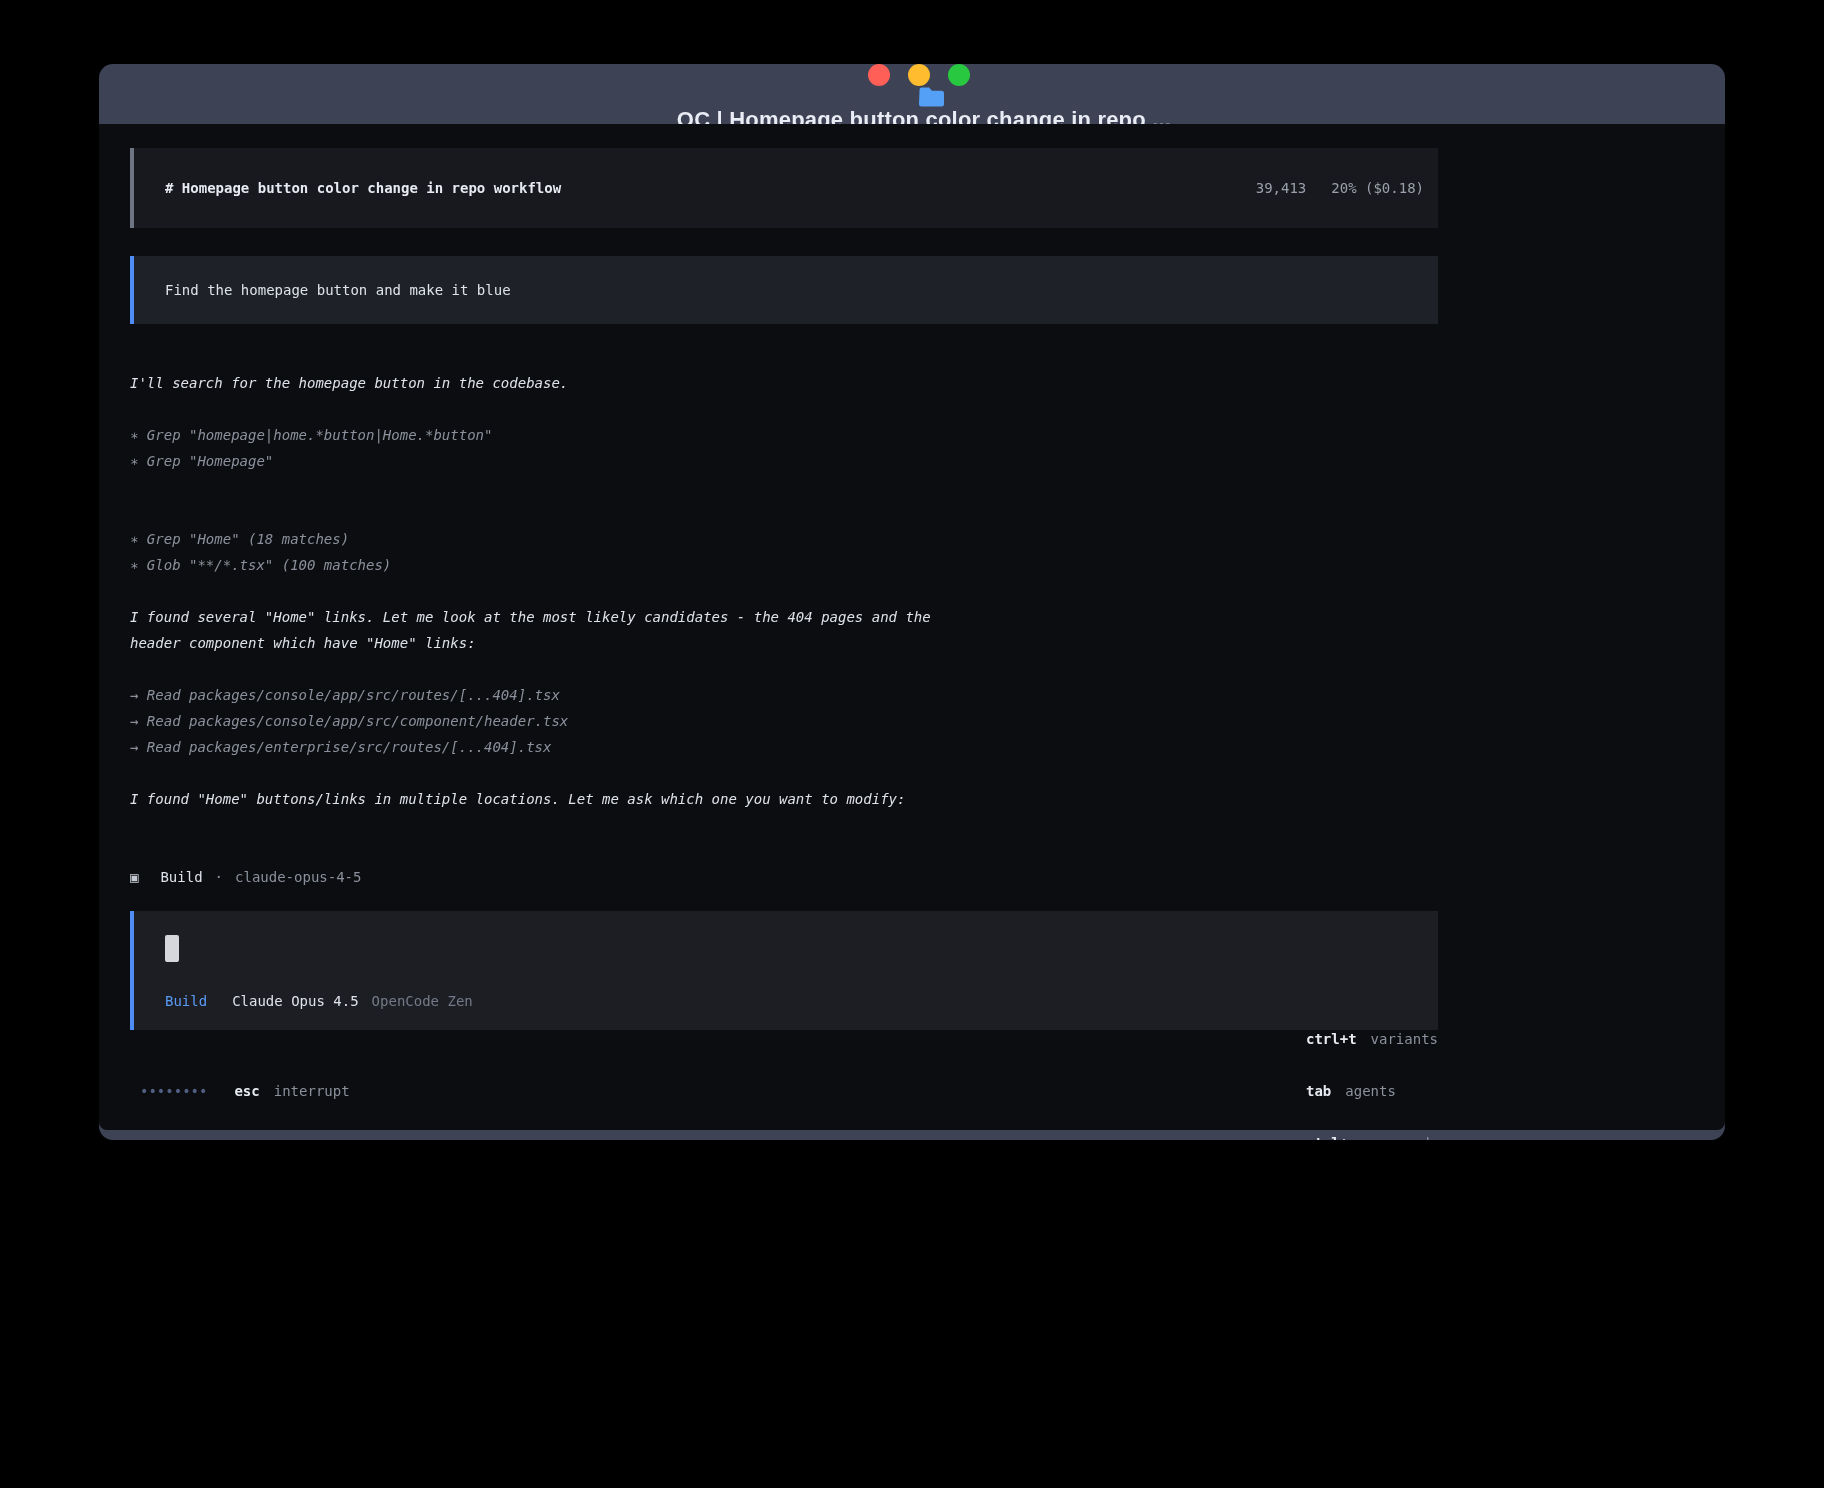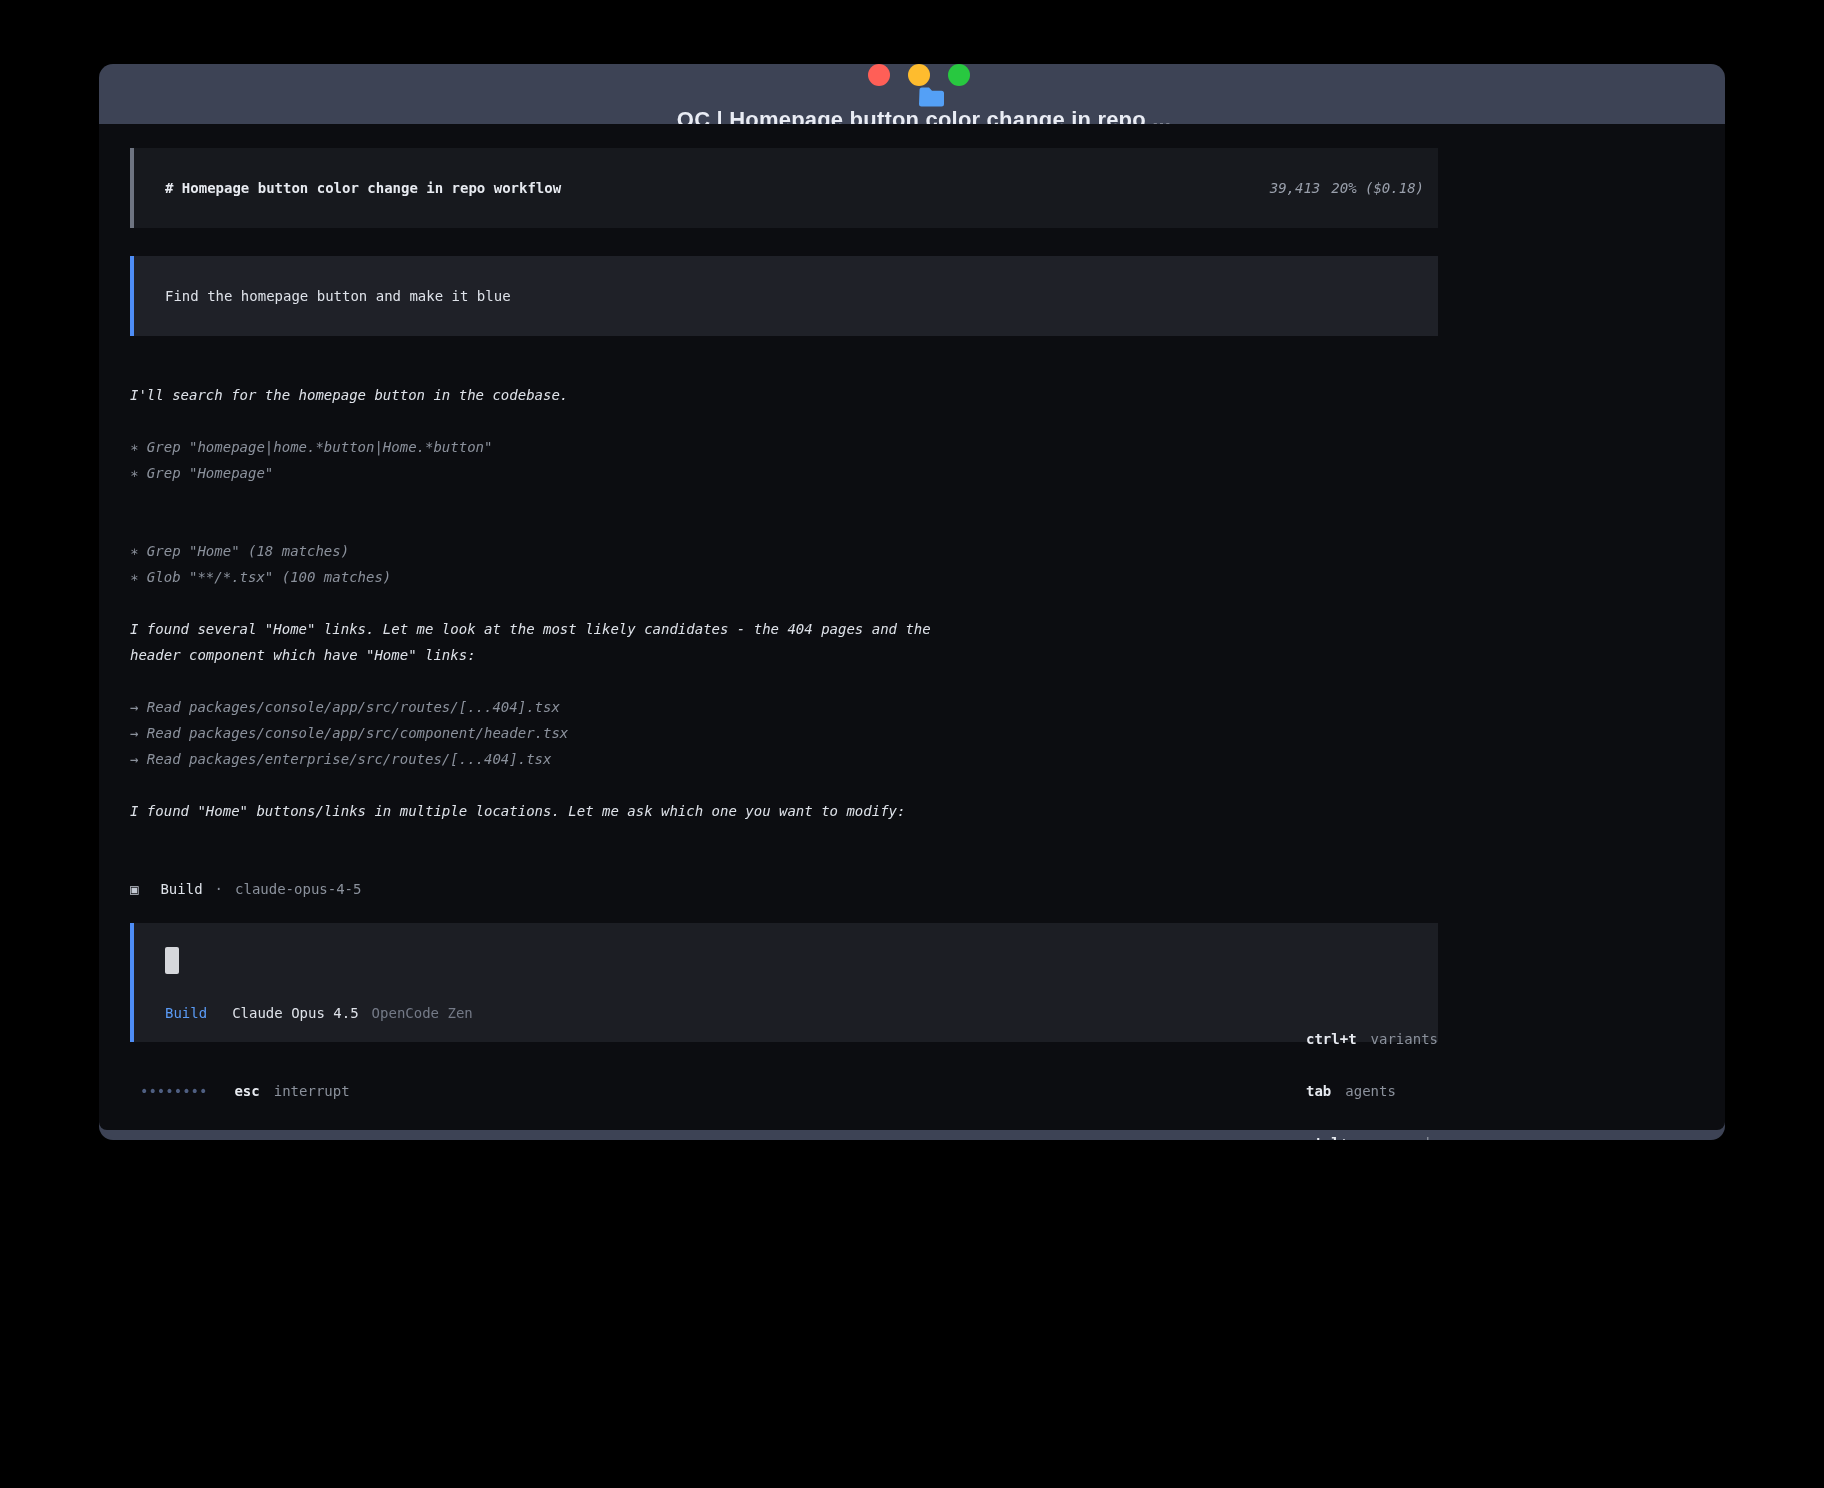--- a/index.html
+++ b/index.html
@@ -29,24 +29,24 @@
     font-size:14px; line-height:26px; color:#dee2e9;
   }
   .content { position:absolute; left:31px; top:24px; width:1308px; }
 
   .session-header {
     height:80px; background:#17191e; border-left:4px solid #6e7481;
     display:flex; align-items:center; justify-content:space-between;
     padding:0 14px 0 31px;
   }
   .session-title { font-weight:bold; color:#e7eaf0; white-space:pre; }
-  .session-meta { color:#9aa0ac; display:flex; gap:11px; white-space:pre;font-style:italic; }
+  .session-meta { color:#9aa0ac; display:flex; gap:25px; white-space:pre; }
 
   .user-msg {
-    margin-top:28px; height:80px; background:#1f2128; border-left:4px solid #4e8df6;
+    margin-top:28px; height:68px; background:#1f2128; border-left:4px solid #4e8df6;
     display:flex; align-items:center; padding-left:31px; color:#dee2e9; white-space:pre;
   }
 
   .transcript { margin-top:46px;font-style:italic; }
   .line { height:26px; white-space:pre; }
   .line.text { color:#dee2e9; }
   .line.tool { color:#8b919c; }
   .line.blank { color:transparent; }
 
   .agent-line { margin-top:26px; height:26px; display:flex; align-items:center; white-space:pre; }

